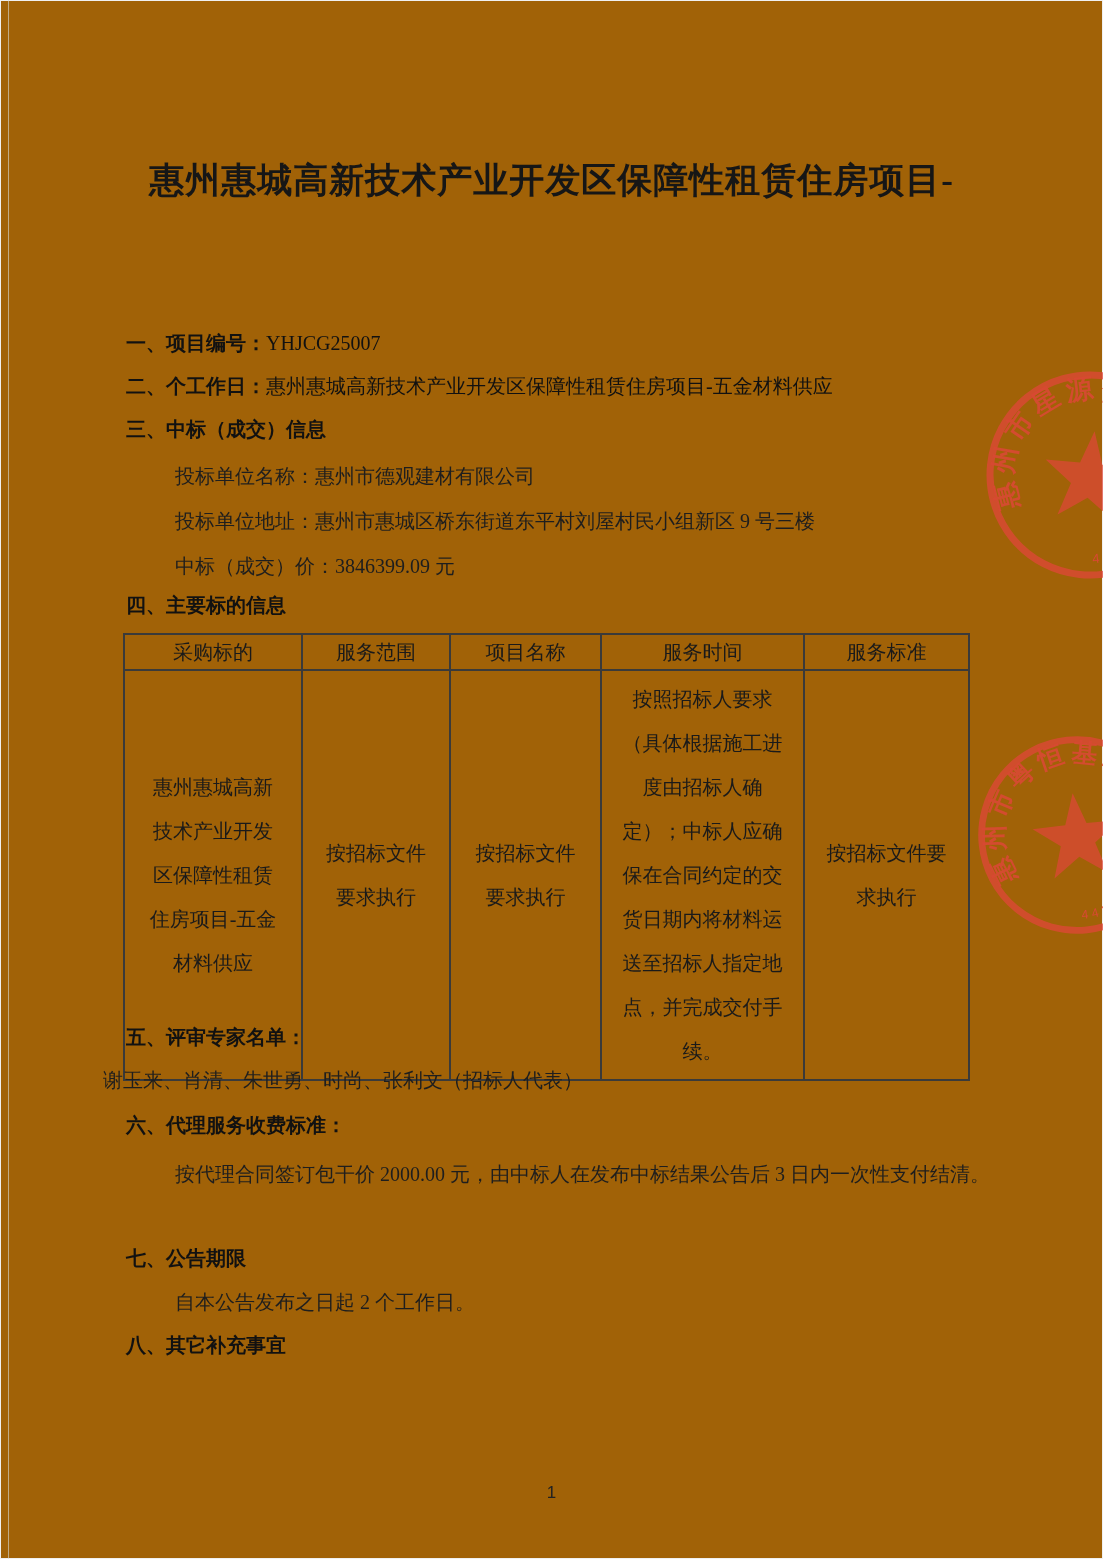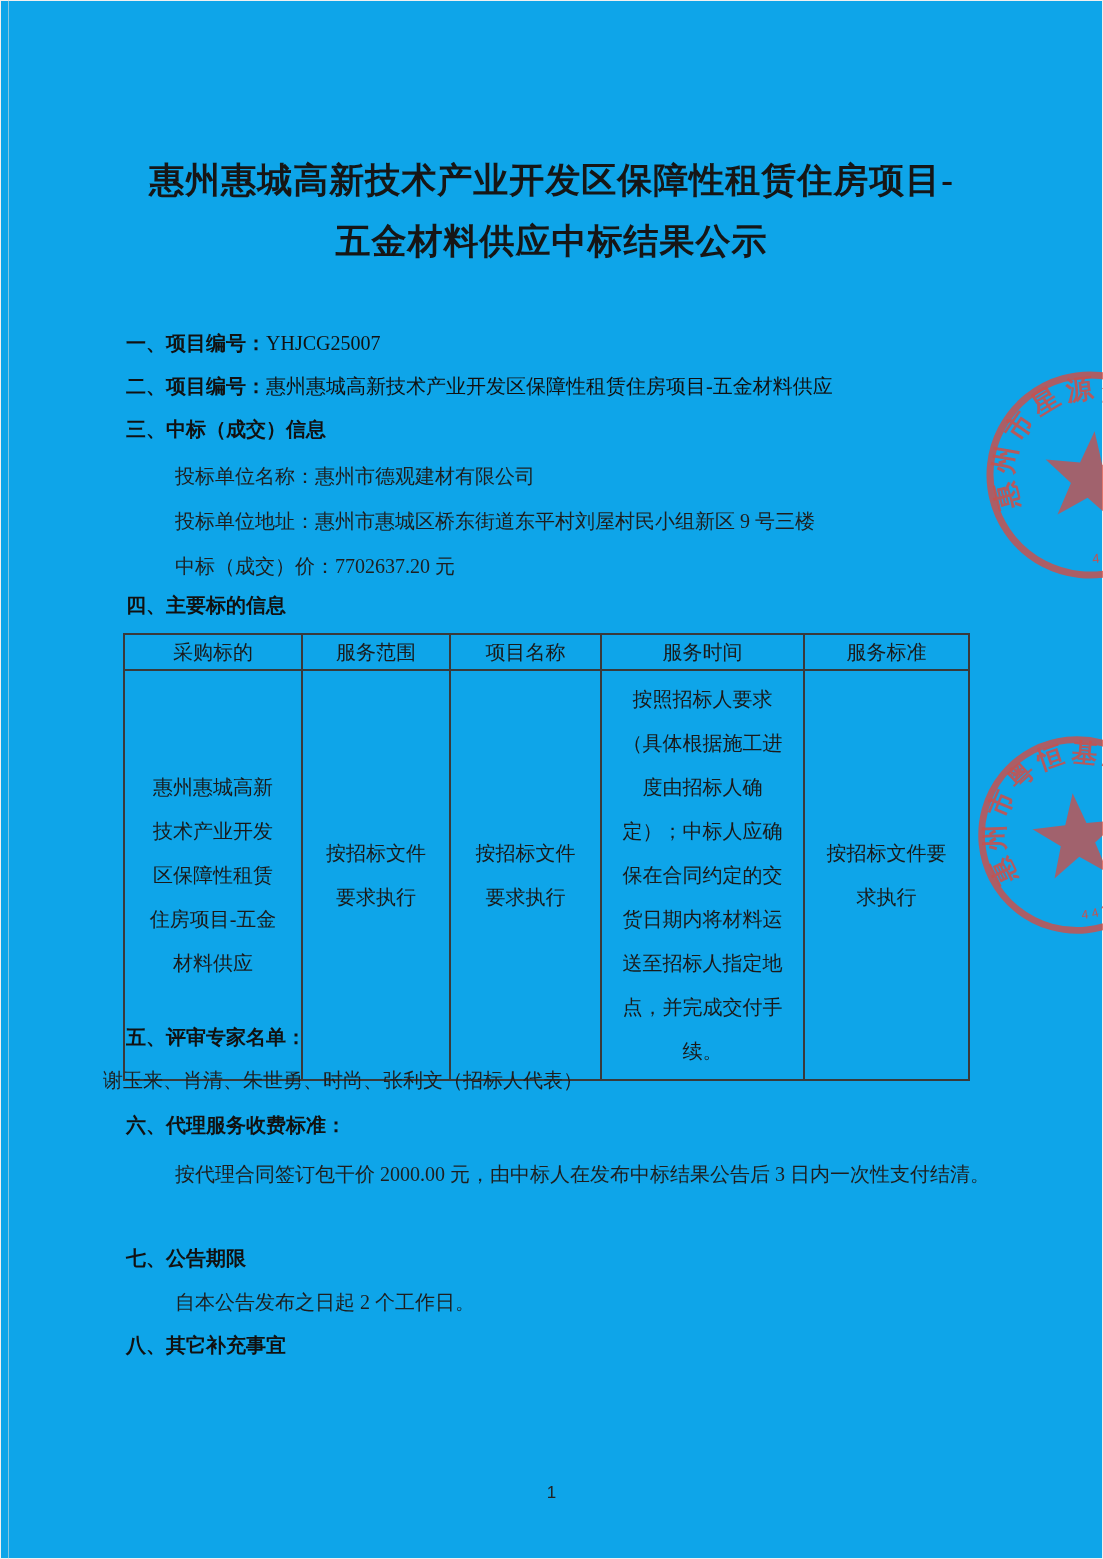--- a/index.html
+++ b/index.html
@@ -2,21 +2,21 @@
 <html><head>
 <meta charset="utf-8">
 <style>
   * { margin: 0; padding: 0; box-sizing: border-box; }
   html, body { background: #e8e8e8; }
   .page {
     position: relative;
     width: 1103px;
     height: 1559px;
     margin: 0 auto;
-    background: #0ea5e9;
+    background: #a16207;
     overflow: hidden;
     font-family: "Liberation Serif", "DejaVu Serif", serif;
     color: #1e1e1e;
     box-shadow: inset 0 0 0 1px #f0f0f0;
   }
   .scan-edge {
     position: absolute; left: 8px; top: 0; bottom: 0; width: 1px;
     background: #d8dcd8; opacity: .6;
   }
   .doc-title {
@@ -64,43 +64,42 @@
   .stamp svg { display: block; width: 100%; height: 100%; opacity: .88; }
 </style>
 </head>
 <body>
 
 <div class="page">
   <div class="scan-edge"></div>
 
   <div class="doc-title">
     <div>惠州惠城高新技术产业开发区保障性租赁住房项目-</div>
-    <div>五金材料供应中标结果公示</div>
   </div>
 
   <div class="line heading" style="top:330px">
     <span class="label-bold">一、项目编号：</span><span class="plain">YHJCG25007</span>
   </div>
 
   <div class="line heading" style="top:373px">
-    <span class="label-bold">二、项目编号：</span><span class="plain">惠州惠城高新技术产业开发区保障性租赁住房项目-五金材料供应</span>
+    <span class="label-bold">二、个工作日：</span><span class="plain">惠州惠城高新技术产业开发区保障性租赁住房项目-五金材料供应</span>
   </div>
 
   <div class="line heading" style="top:416px">三、中标（成交）信息</div>
 
   <div class="line sub-item" style="top:463px">
     <span>投标单位名称：</span><span>惠州市德观建材有限公司</span>
   </div>
 
   <div class="line sub-item" style="top:508px">
     <span>投标单位地址：</span><span>惠州市惠城区桥东街道东平村刘屋村民小组新区 9 号三楼</span>
   </div>
 
   <div class="line sub-item" style="top:553px">
-    <span>中标（成交）价：</span><span>7702637.20 元</span>
+    <span>中标（成交）价：</span><span>3846399.09 元</span>
   </div>
 
   <div class="line heading" style="top:592px">四、主要标的信息</div>
 
   <table class="main-table">
     <colgroup>
         <col class="c1">
         <col class="c2">
         <col class="c3">
         <col class="c4">

